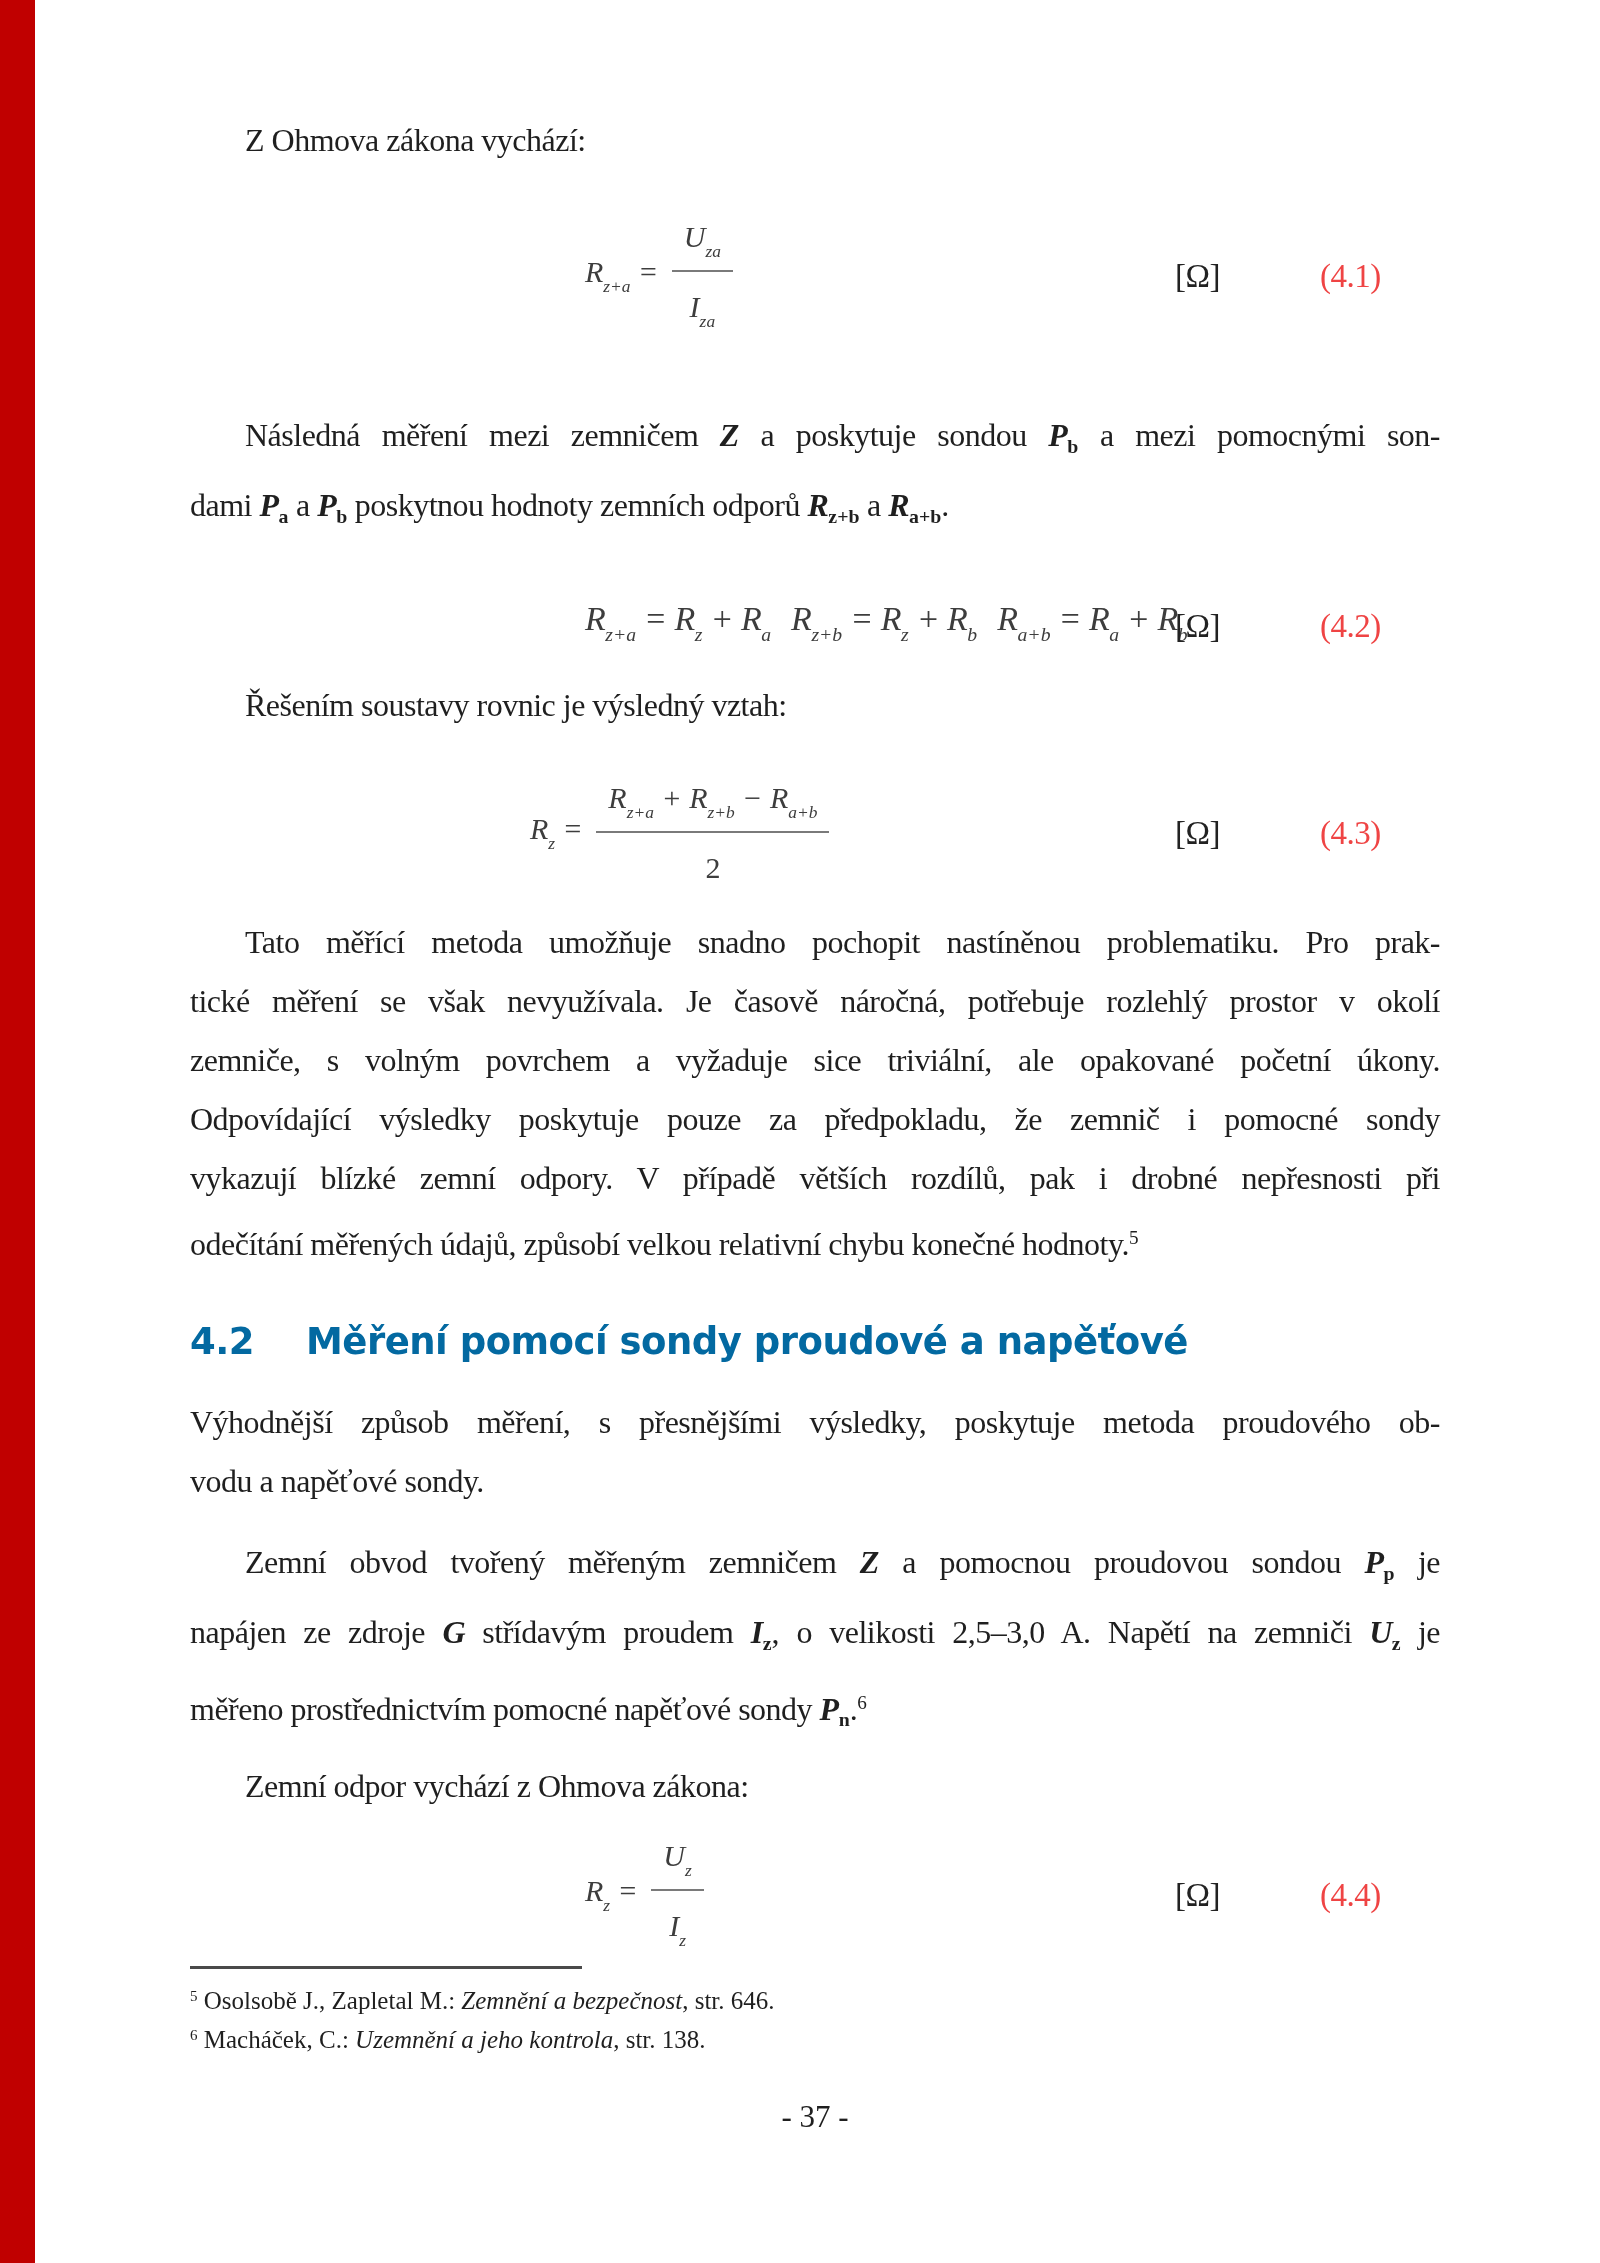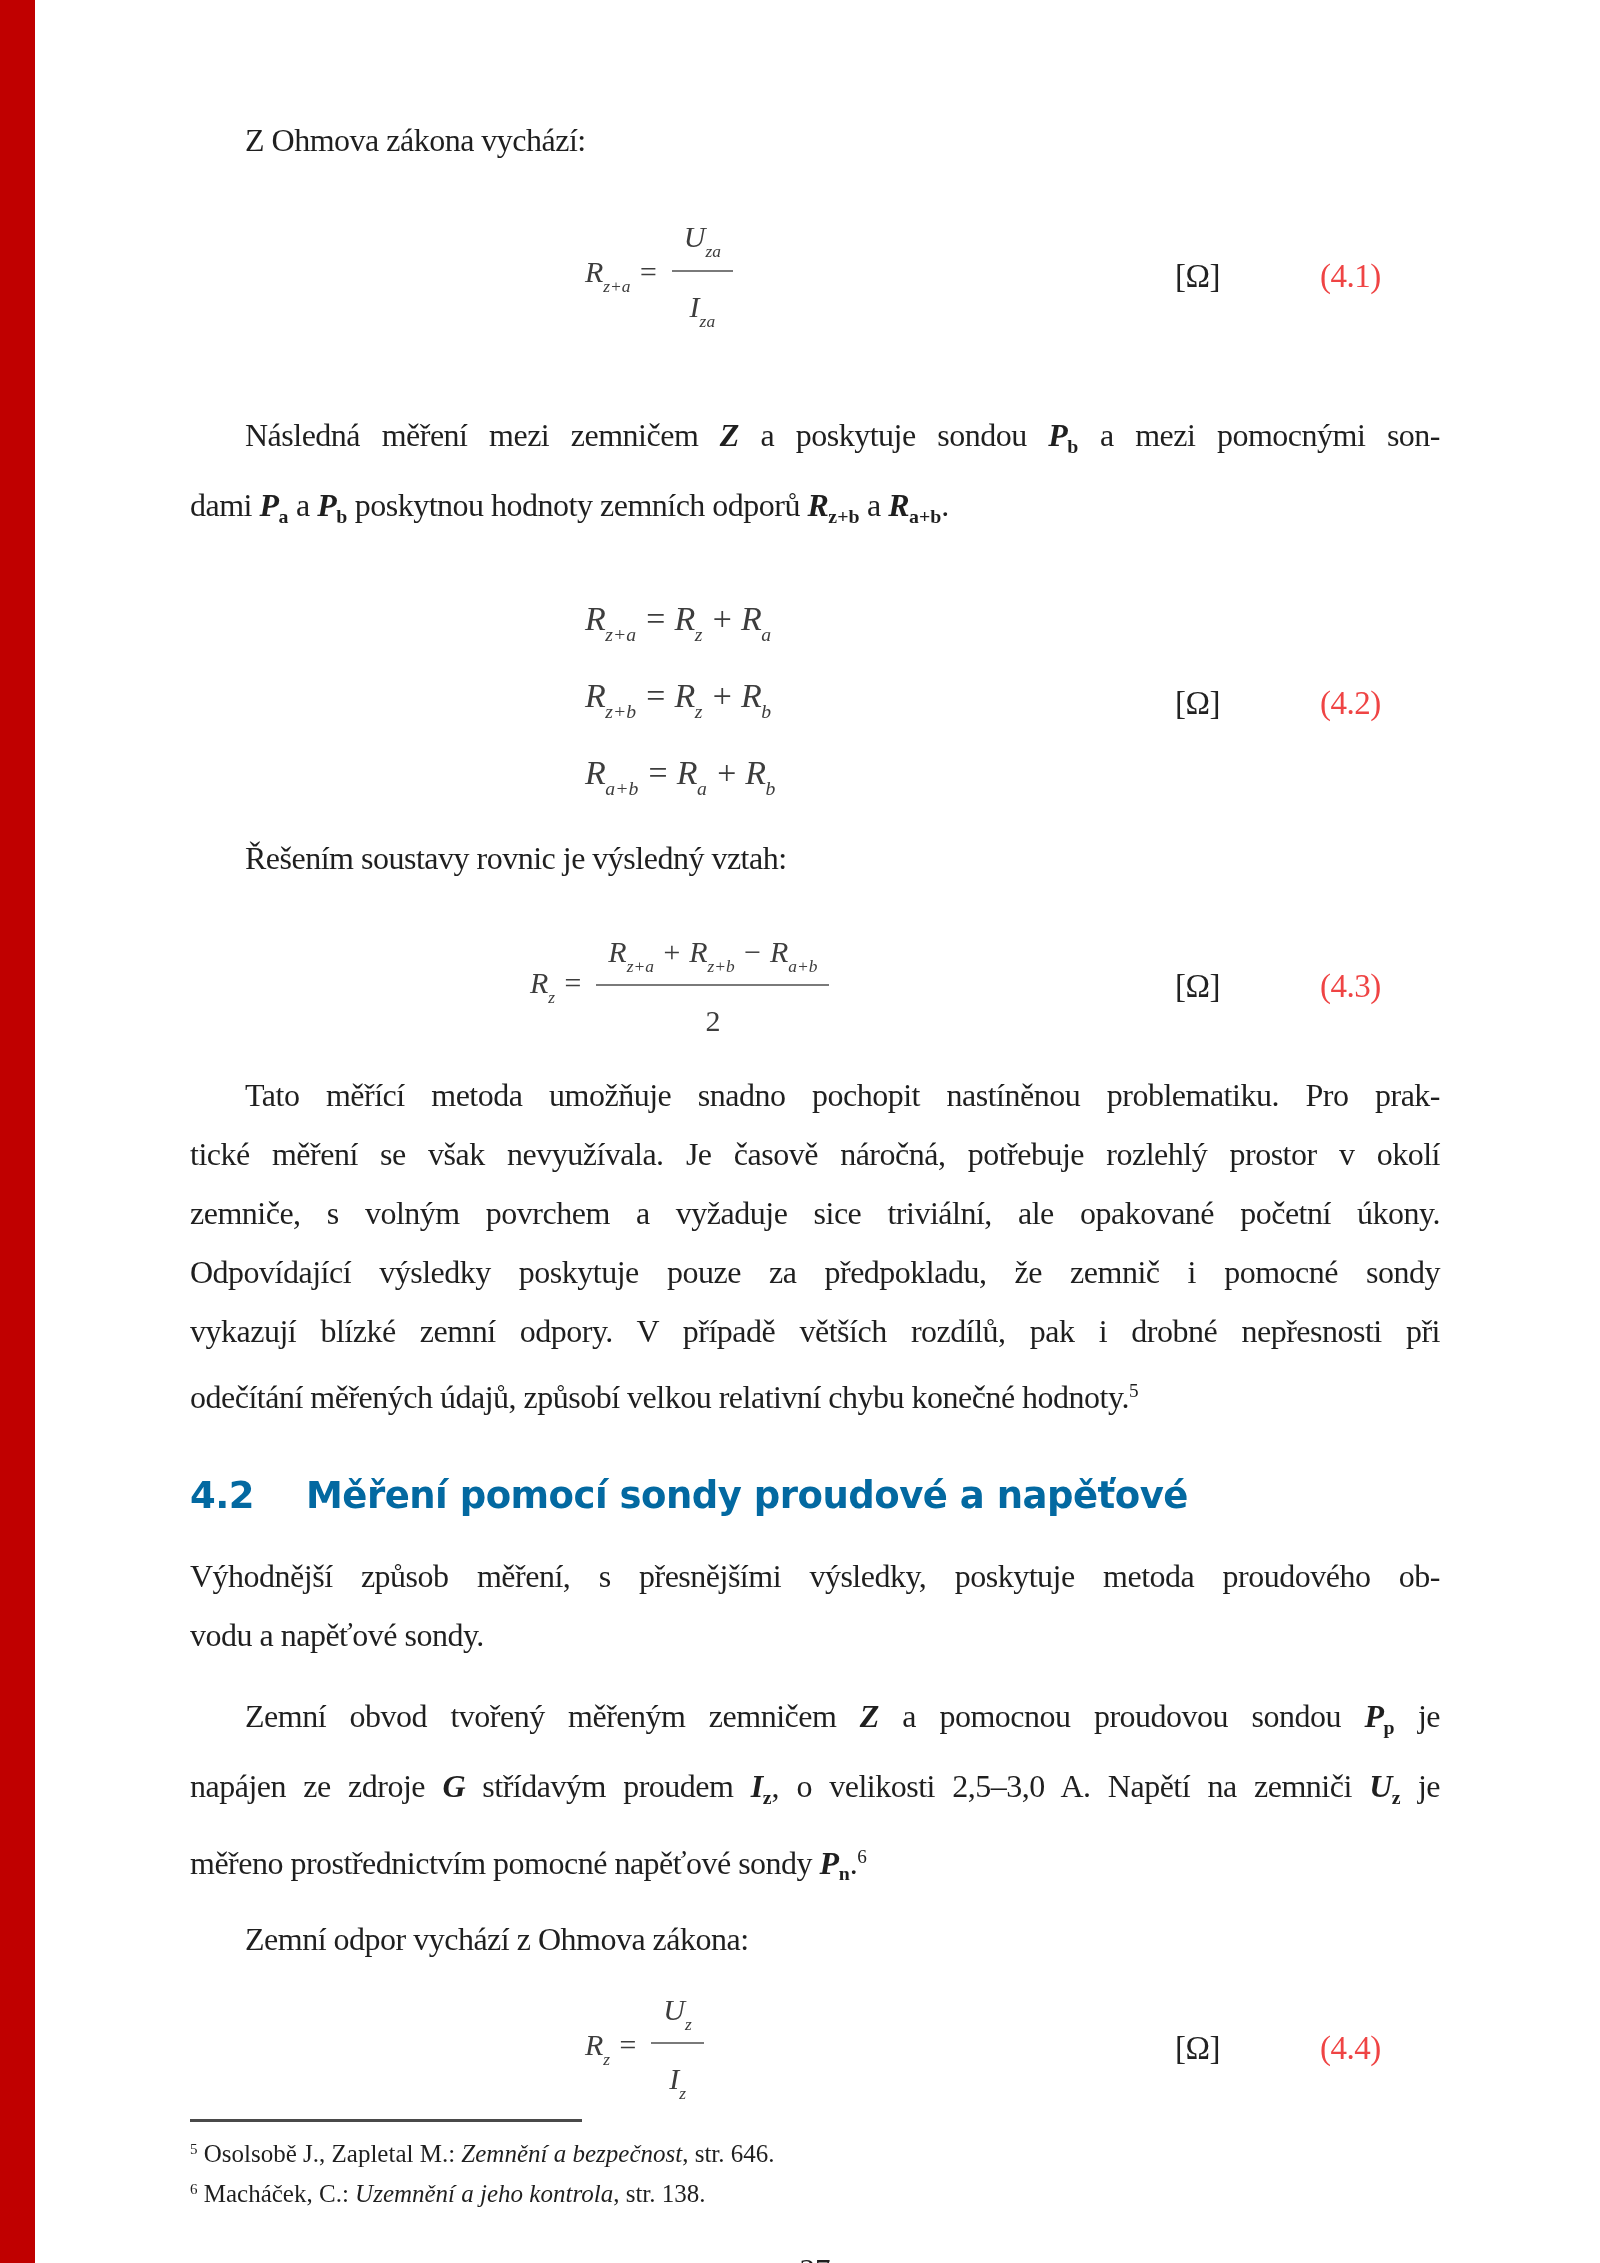--- a/index.html
+++ b/index.html
@@ -37,21 +37,21 @@
   .sg-eu{}
   
   .eq-row{position:relative;display:flex;align-items:center;}
   .eq-body{margin-left:395px;display:flex;align-items:center;color:#3d3d3d;font-size:30px;letter-spacing:0;}
   .eq-lhs{white-space:pre;}
   .frac{display:inline-flex;flex-direction:column;align-items:center;margin-left:6px;text-align:center;}
   .frac .num{border-bottom:2px solid #7a7a7a;padding:0 12px 8px;white-space:pre;}
   .frac .den{padding-top:18px;white-space:pre;}
   .eq-unit{position:absolute;left:985px;top:50%;transform:translateY(-50%);color:#222;font-size:33px;}
   .eq-number{position:absolute;left:1130px;top:50%;transform:translateY(-50%);color:#ef4444;font-size:33px;}
-  .eq-stack{display:flex;flex-direction:column;gap:20px;}
+  .eq-stack{display:flex;flex-direction:row;gap:20px;text-align:right;}
   .eq-line{white-space:pre;line-height:42px;}
   
   .p1{margin-top:0;}
   .eq41{margin-top:30px;height:168px;}
   .p2{margin-top:46px;}
   .eq42{margin-top:52px;position:relative;padding-left:395px;color:#3d3d3d;font-size:34px;}
   .p3{margin-top:28px;}
   .eq43{margin-top:26px;height:160px;}
   .p4{margin-top:0;}
   .heading{margin-top:44px;display:flex;font-family:"DejaVu Sans", sans-serif;font-weight:bold;font-size:37px;color:#0369a1;letter-spacing:-0.5px;line-height:50px;}

